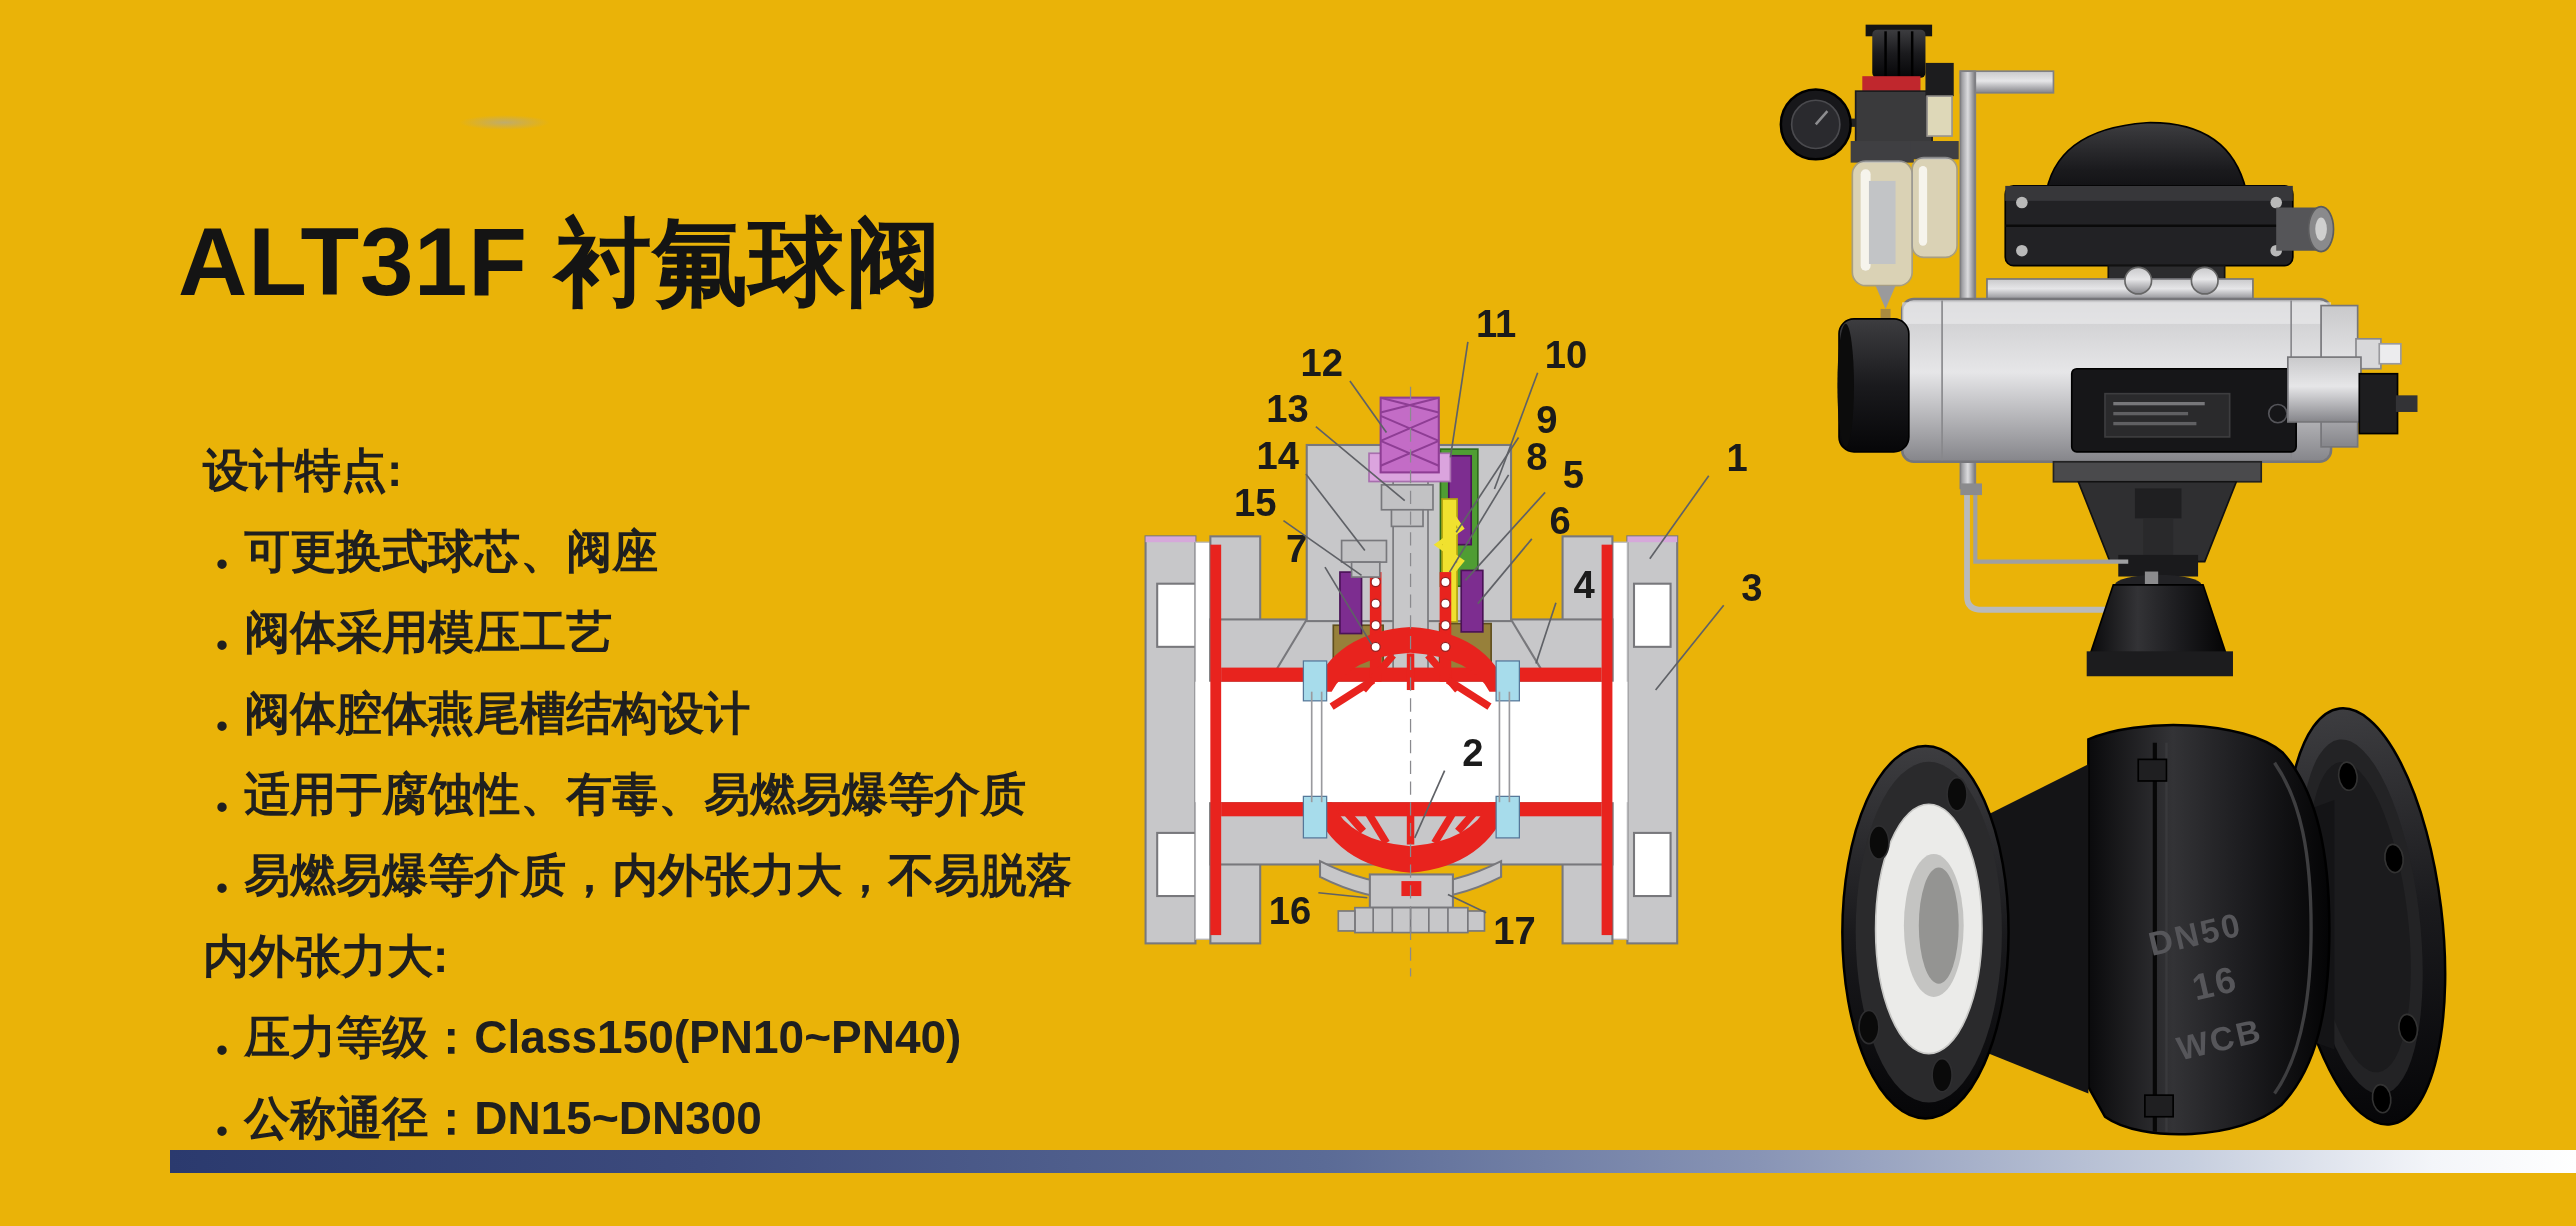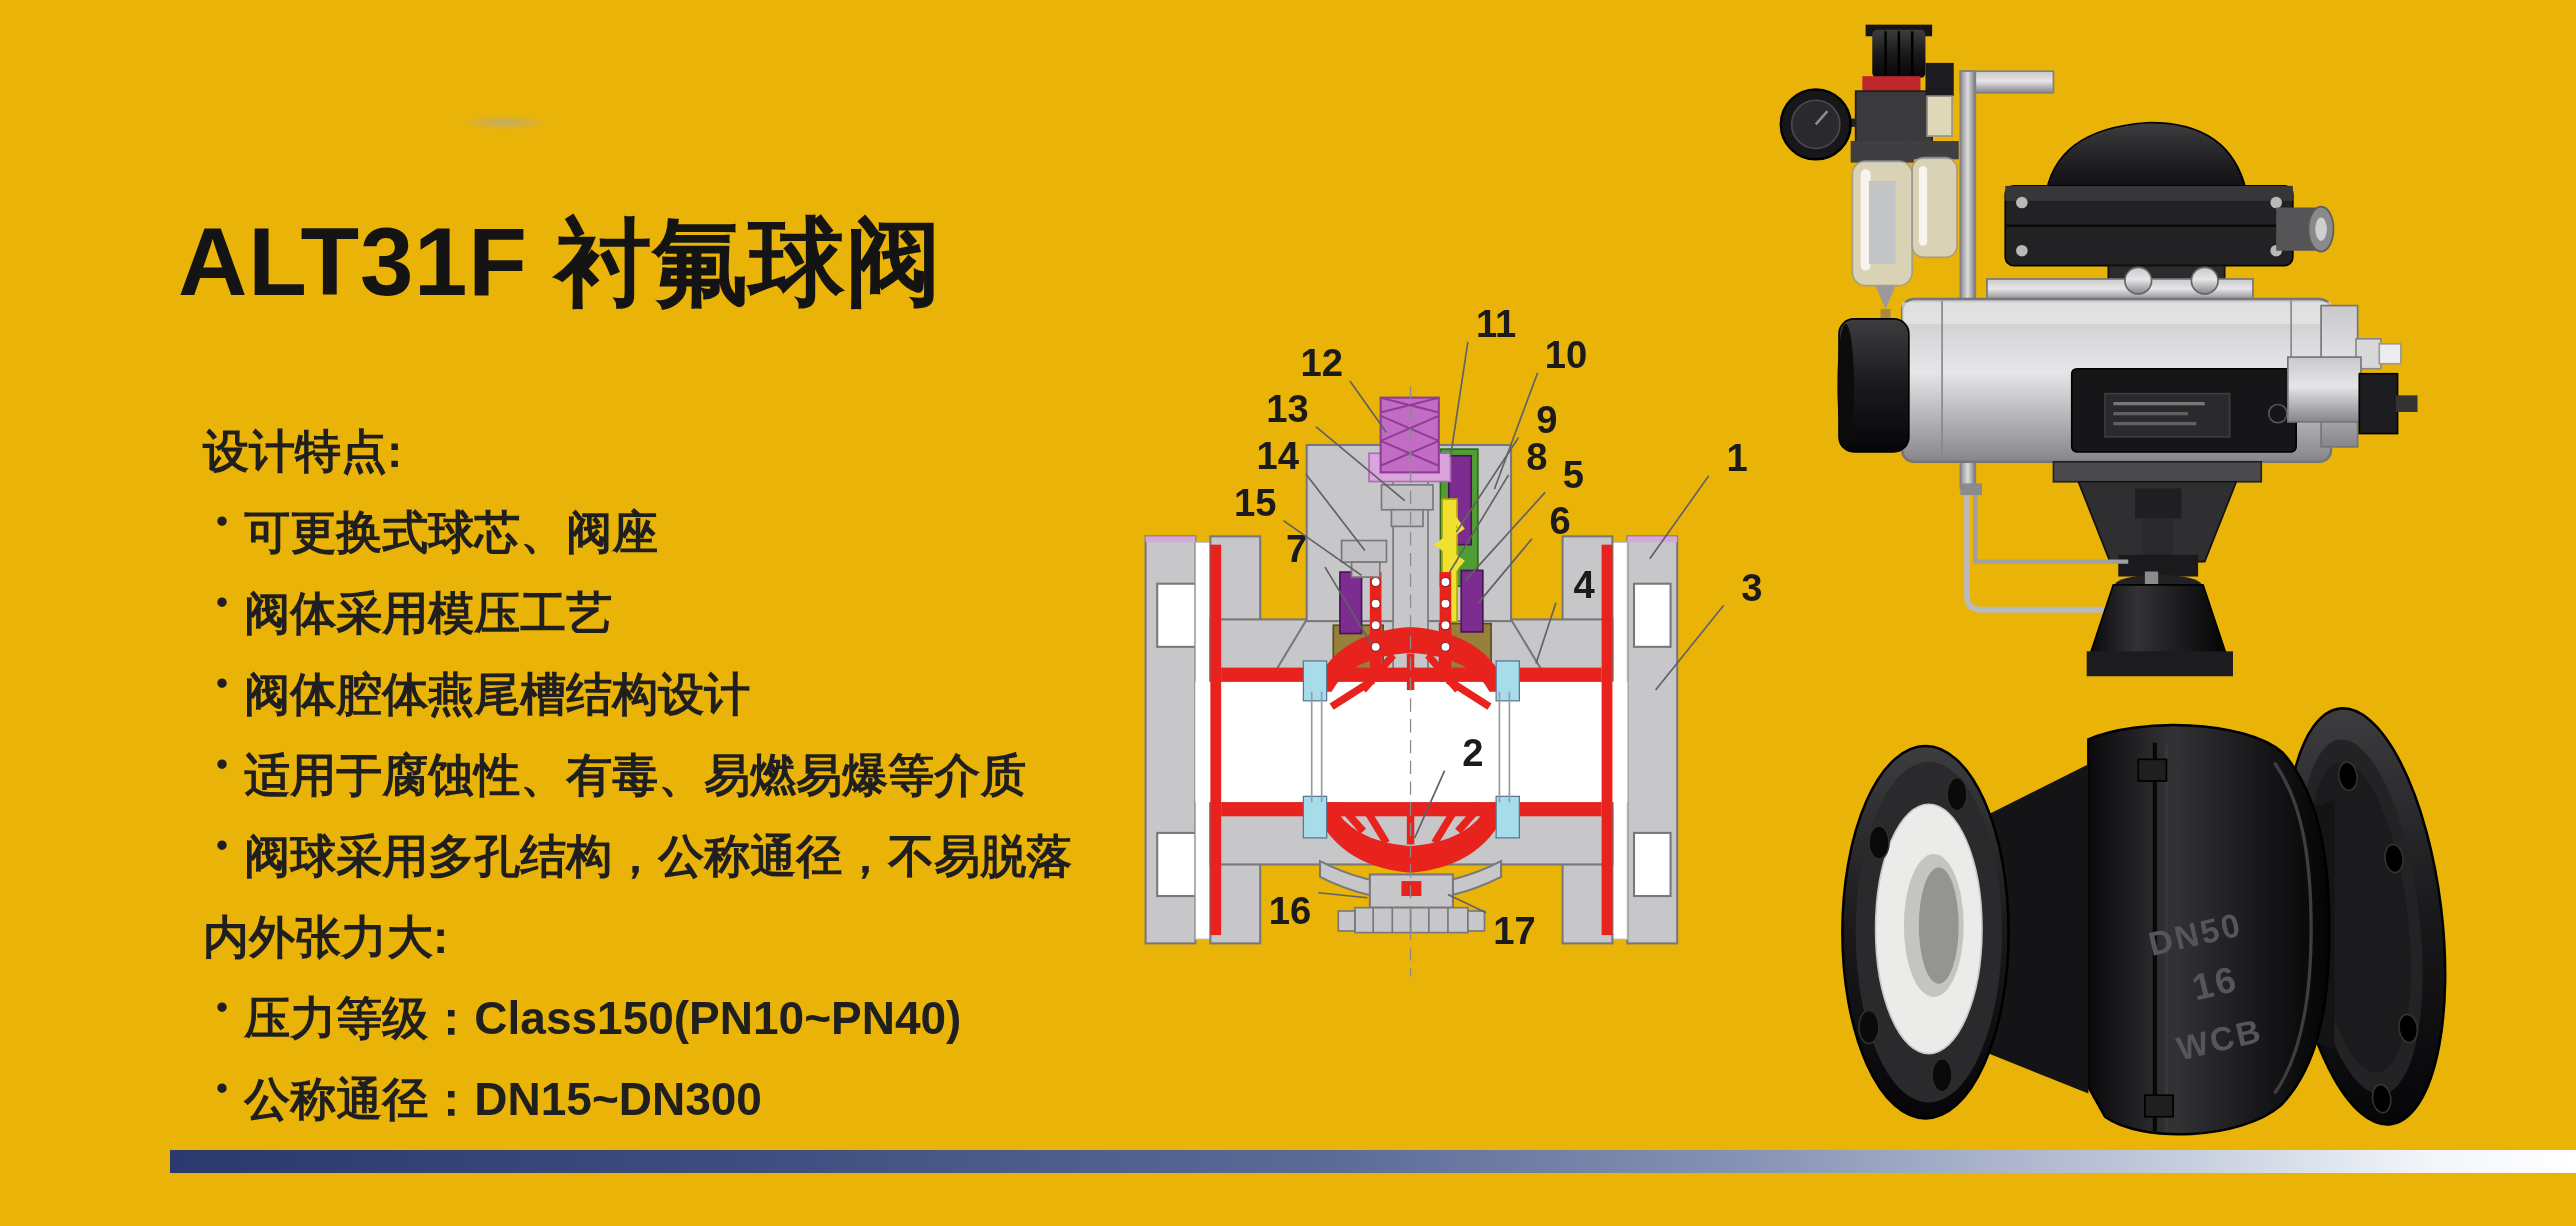--- a/index.html
+++ b/index.html
@@ -3,21 +3,21 @@
 <meta charset="utf-8">
 <style>
   html,body{margin:0;padding:0;background:#fff;}
   .page{position:relative;width:2576px;height:1226px;background:#eab308;overflow:hidden;
         font-family:"Liberation Sans", sans-serif;color:#1a1a1a;}
   .artifact{position:absolute;left:459px;top:115px;width:91px;height:15px;border-radius:50%;
         background:radial-gradient(ellipse at center, rgba(150,165,205,.5), rgba(255,255,255,0) 70%);}
   .title{position:absolute;left:178px;top:199px;margin:0;font-size:96px;font-weight:bold;
         color:#141414;white-space:nowrap;letter-spacing:0.8px;}
   .text-block{position:absolute;left:203px;top:421px;}
-  .row{height:81px;display:flex;align-items:flex-start;font-size:46px;font-weight:600;color:#1f1f1f;white-space:nowrap;}
+  .row{height:81px;display:flex;align-items:flex-end;font-size:46px;font-weight:600;color:#1f1f1f;white-space:nowrap;}
   .row .dot{display:inline-block;width:28px;margin-left:13.3px;font-size:33px;flex:0 0 auto;}
   svg.diagram{position:absolute;left:1114px;top:295px;}
   svg.photo{position:absolute;left:1779px;top:23px;}
   .dlabel{font-size:46px;font-weight:600;fill:#1b1b1b;font-family:"Liberation Sans",sans-serif;}
   .dleader{stroke:#5f6166;stroke-width:2;fill:none;}
   .footer-bar{position:absolute;left:170px;top:1150px;width:2406px;height:23px;background:#2b3a6e;}
   :root{
     --c-body_gray:#c7c7c9; --c-outline:#78787c; --c-lining_red:#e8231e; --c-seat_cyan:#a7dceb;
     --c-packing_green:#4f9d33; --c-packing_purple:#7d2d90; --c-stem_top_purple:#c36cc6;
     --c-stem_top_light:#dba4de; --c-stem_yellow:#f0e12f; --c-gland_olive:#97803a;
@@ -47,21 +47,21 @@
     <div class="row">
       <span class="dot">•</span>
       <span class="txt">阀体腔体燕尾槽结构设计</span>
     </div>
     <div class="row">
       <span class="dot">•</span>
       <span class="txt">适用于腐蚀性、有毒、易燃易爆等介质</span>
     </div>
     <div class="row">
       <span class="dot">•</span>
-      <span class="txt">阀球采用多孔结构，公称通径，不易脱落</span>
+      <span class="txt">易燃易爆等介质，内外张力大，不易脱落</span>
     </div>
     <div class="row heading">
       <span>内外张力大:</span>
     </div>
     <div class="row">
       <span class="dot">•</span>
       <span class="txt">压力等级：Class150(PN10~PN40)</span>
     </div>
     <div class="row">
       <span class="dot">•</span>

